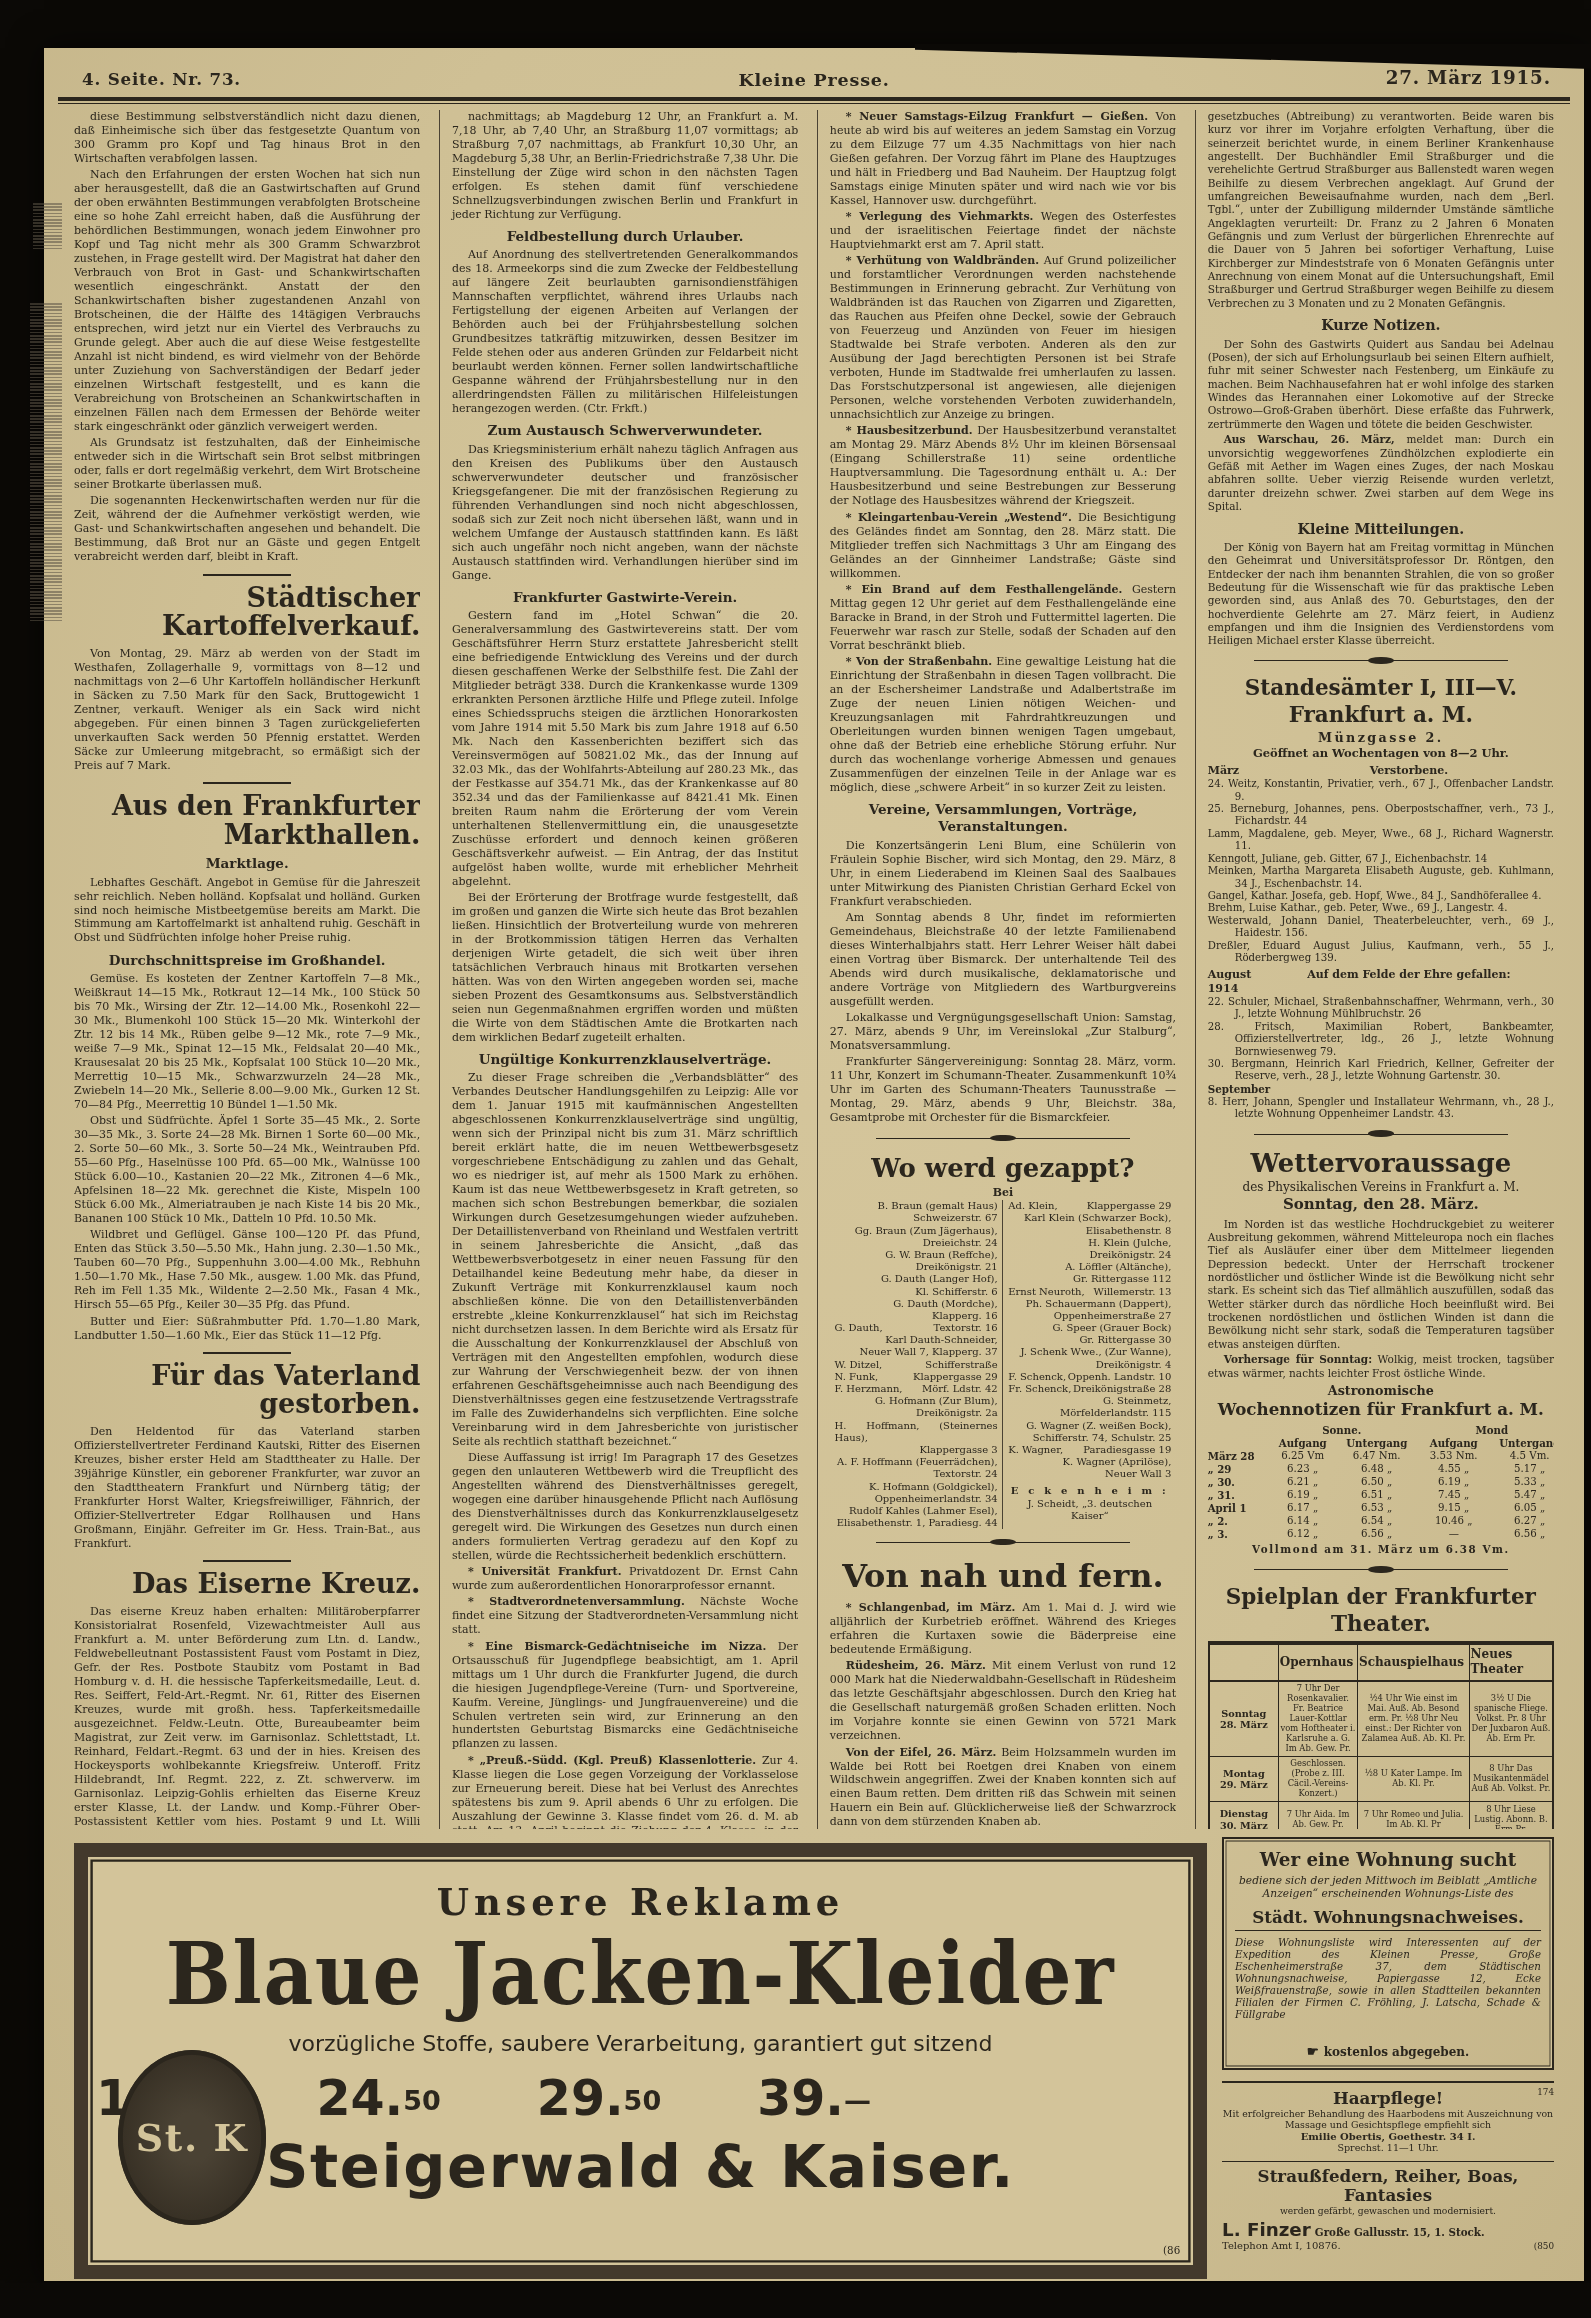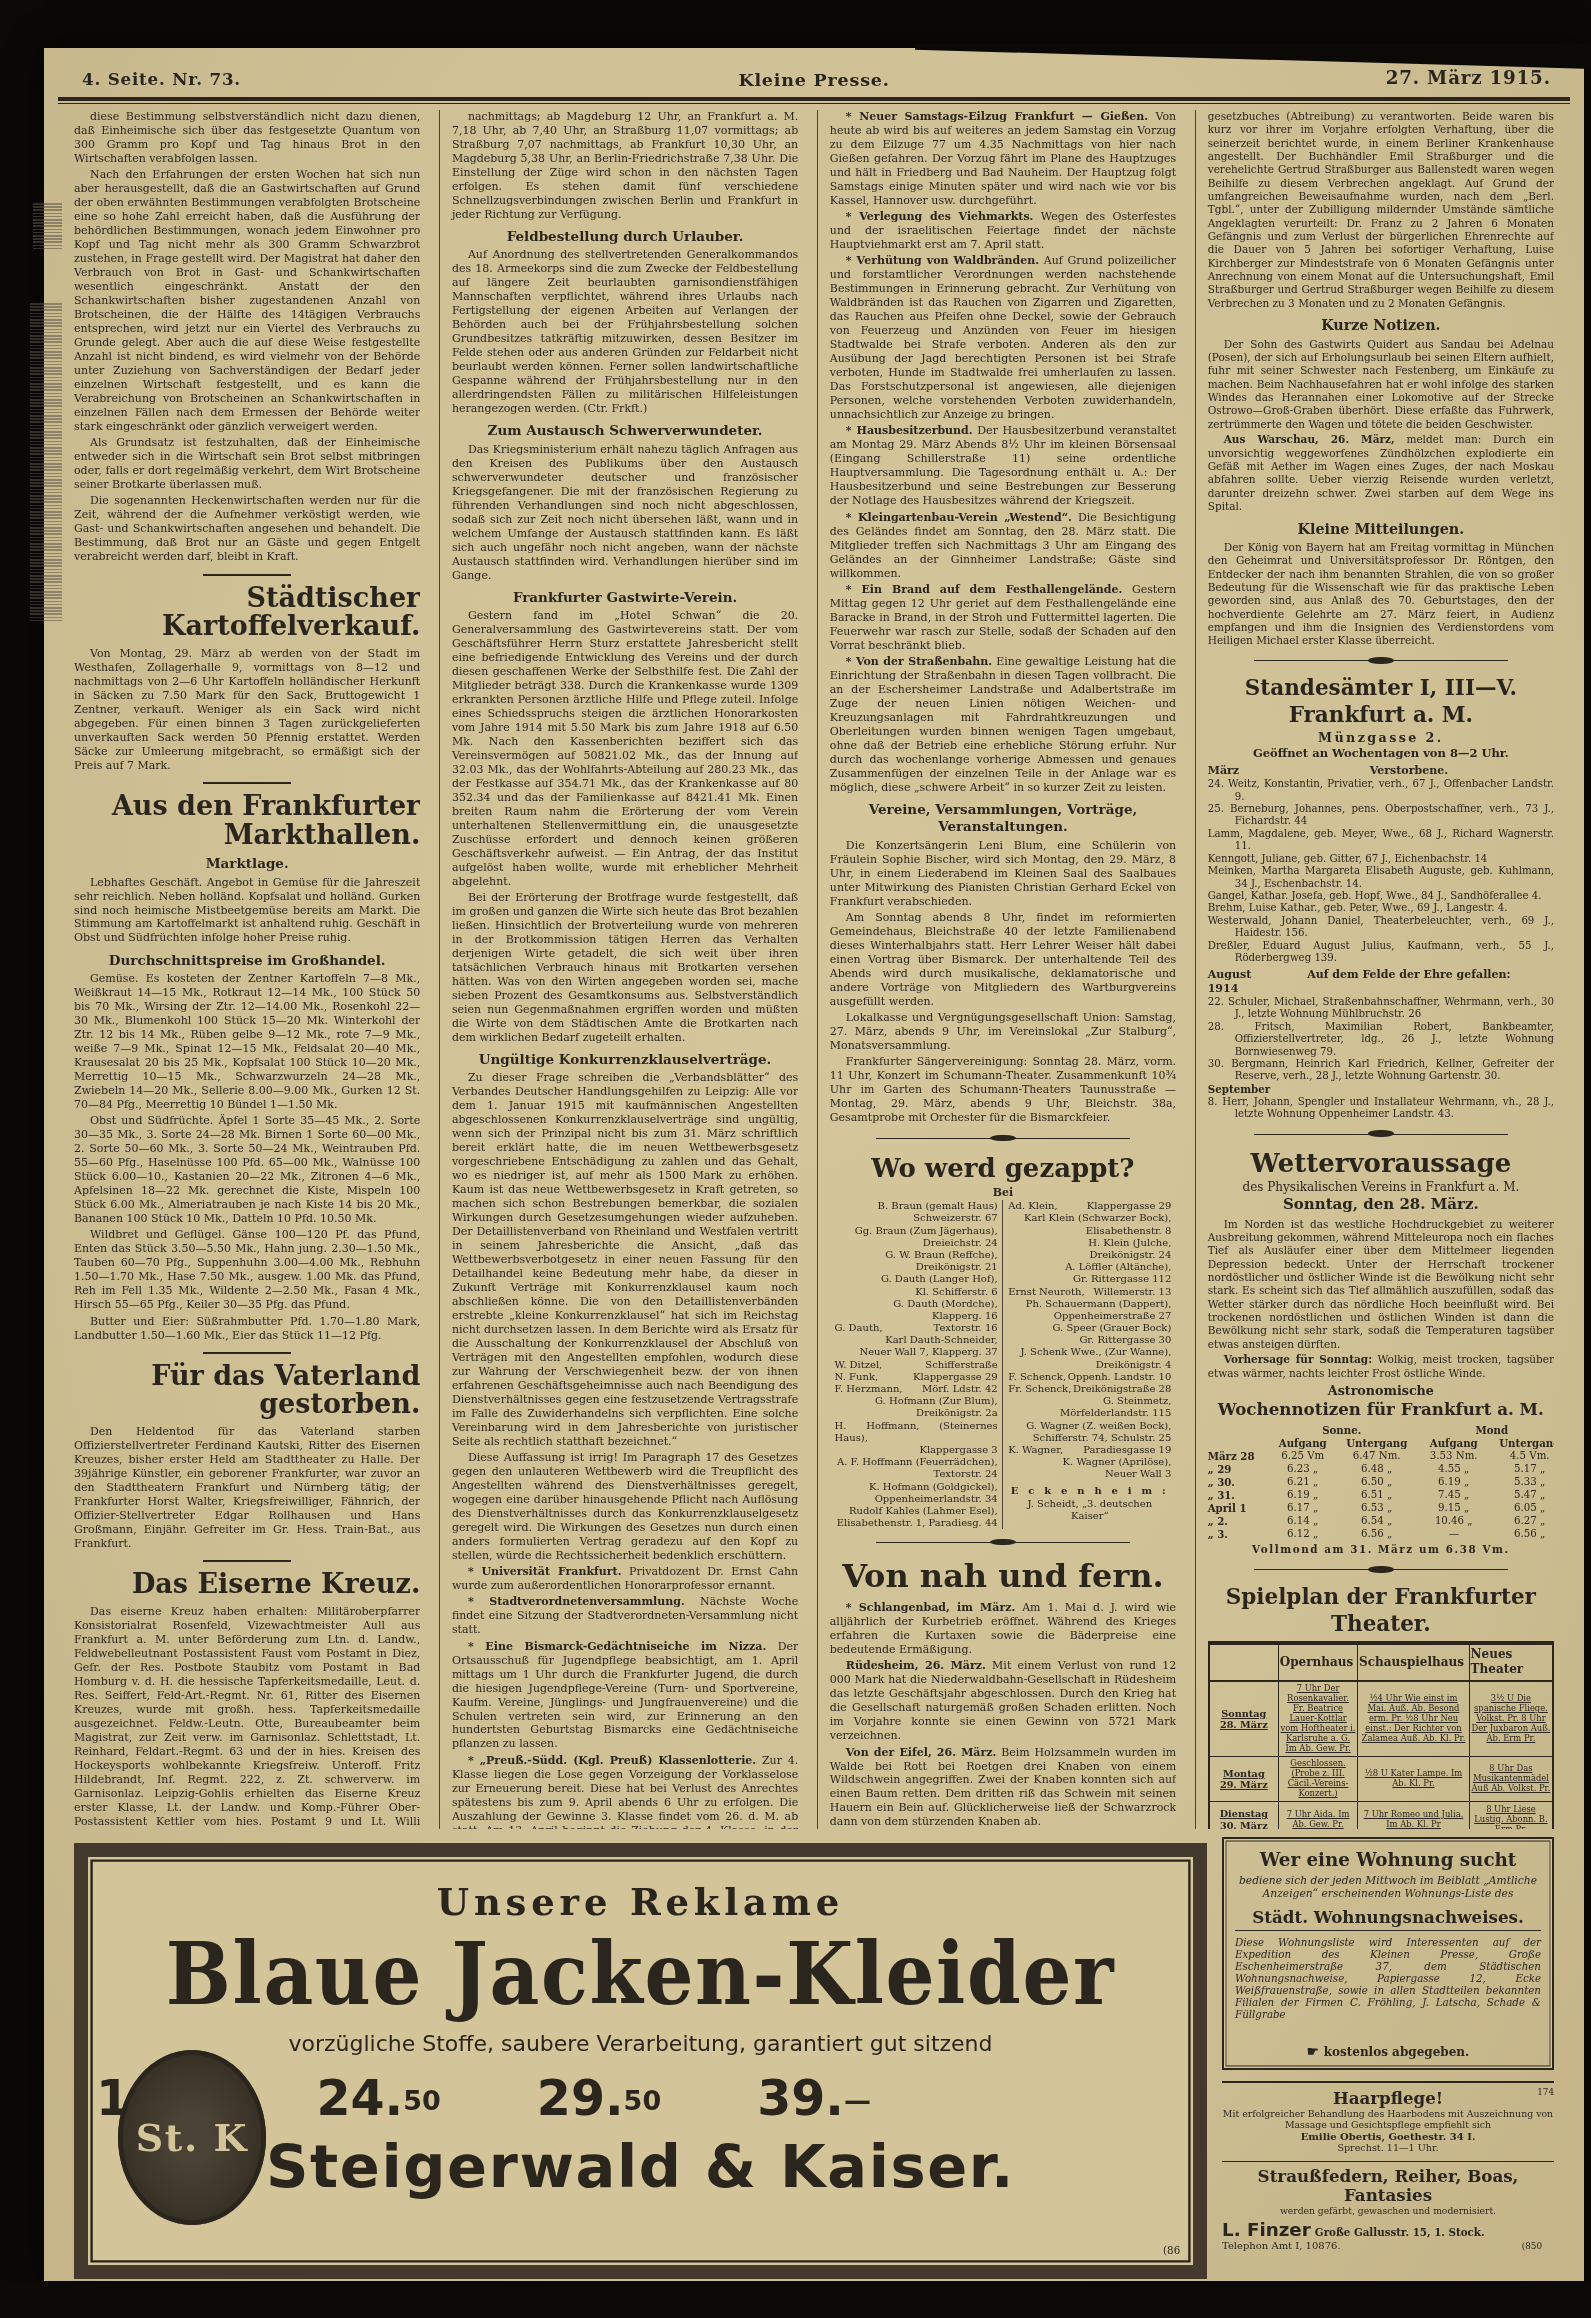--- a/index.html
+++ b/index.html
@@ -62,21 +62,21 @@
   .a-grid{display:grid;grid-template-columns:60px 70px 78px 76px 76px;text-align:center;row-gap:0.8px;}
   .a-grid .g1{grid-column:2/4;font-weight:bold;}
   .a-grid .g2{grid-column:4/6;font-weight:bold;}
   .a-grid .hd{font-weight:bold;}
   .a-grid .d{text-align:left;font-weight:bold;}
   .a-note{text-align:center;font-weight:bold;letter-spacing:1.6px;margin-top:2.4px;font-size:10.3px;}
   
   .sp-title{font-size:21.5px;margin:6.4px 0 3.2px;}
   table.sp{width:100%;border-collapse:collapse;border:2.4px solid #2b261d;border-top:4px solid #2b261d;}
   table.sp th{border:0.8px solid #2b261d;border-bottom:2.4px double #2b261d;font-size:12px;padding:2.4px 0.8px;}
-  table.sp td{border:0.8px solid #2b261d;font-size:8.4px;line-height:1.18;text-align:center;padding:2.4px 1.6px;vertical-align:middle;text-decoration:underline;}
+  table.sp td{border:0.8px solid #2b261d;font-size:8.4px;line-height:1.18;text-align:center;padding:2.4px 1.6px;vertical-align:middle;}
   table.sp td.day{font-weight:bold;font-size:9.7px;white-space:pre-line;width:65px;}
   
   .adzone{position:absolute;left:30px;top:1789px;width:1480px;height:436px;}
   .bigad{position:absolute;left:0;top:6.4px;width:1105px;height:408px;background:#d3c49a;
      border:14.3px solid #43392c;box-shadow:inset 0 0 0 2.4px #d3c49a, inset 0 0 0 4.8px #2b261d;}
   .bigad-in{position:absolute;inset:8px;text-align:center;}
   .ba-kicker{font-size:37px;font-weight:bold;letter-spacing:4.8px;margin-top:14.3px;}
   .ba-head{font-size:77px;font-weight:bold;letter-spacing:1.6px;line-height:1;transform:scaleY(1.12);margin-top:12.7px;}
   .ba-sub{font-size:22px;margin-top:17.5px;font-family:"DejaVu Sans",sans-serif;}
   .ba-prices{display:flex;gap:96px;margin-top:14.3px;}
@@ -102,21 +102,21 @@
   .haar-body{font-size:9.4px;text-align:center;line-height:1.2;}
   .haar-name{text-align:center;font-size:10px;font-weight:bold;}
   .haar-hours{text-align:center;font-size:9.6px;}
   .federn{margin-top:8px;border-top:1.6px solid #2b261d;padding-top:4.8px;position:relative;}
   .fe-1{font-weight:bold;font-size:16.7px;text-align:center;line-height:1.15;}
   .fe-2{font-size:9.2px;text-align:center;}
   .fe-row{margin-top:3.2px;}
   .fe-firm{font-weight:bold;font-size:18.3px;font-family:"DejaVu Sans",sans-serif;}
   .fe-addr{font-weight:bold;font-size:10.3px;}
   .fe-tel{font-size:10px;}
-  .fe-num{position:absolute;right:12px;bottom:0;font-size:8.8px;}
+  .fe-num{position:absolute;right:0;bottom:0;font-size:8.8px;}
   .botband{position:absolute;left:0;right:0;top:2283px;height:36px;background:#0b0906;}
 </style>
 </head>
 <body>
 
 <div class="page">
   <div class="stamp" style="left:-11px;top:155px;width:29px;height:48px;"></div>
   <div class="stamp" style="left:-14.3px;top:255px;width:32px;height:318px;"></div>
 
   <div class="masthead">

